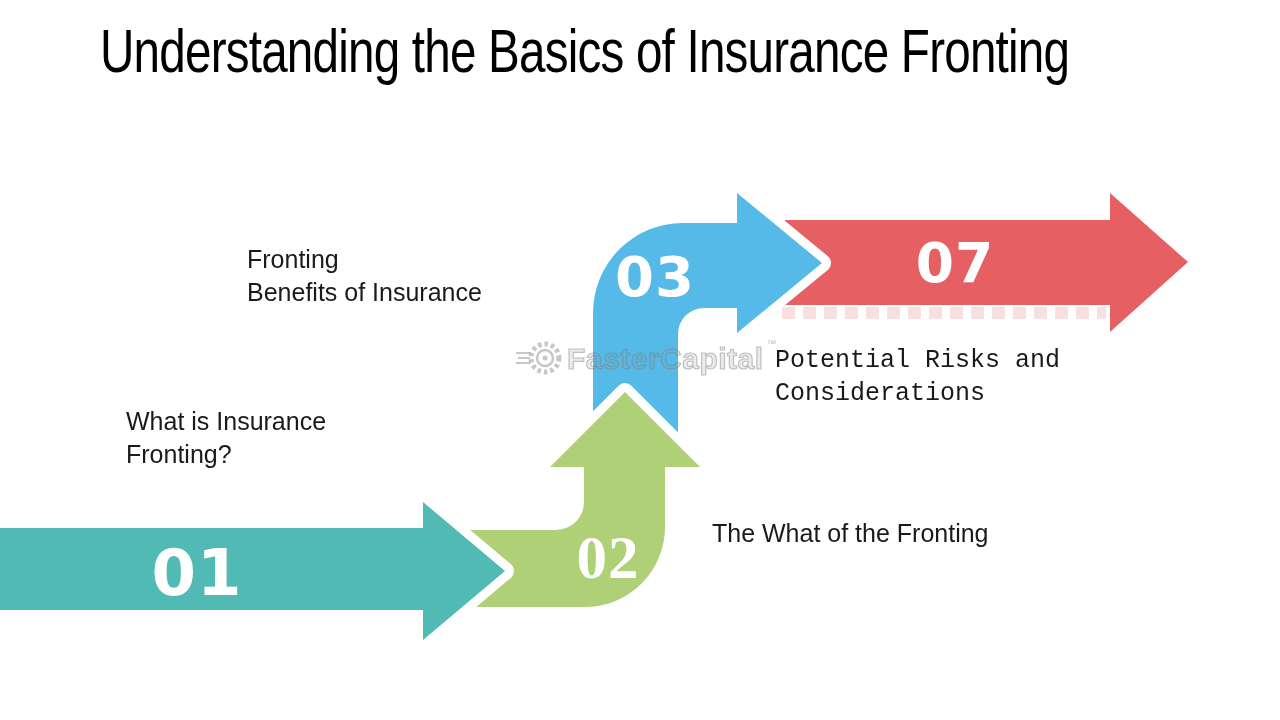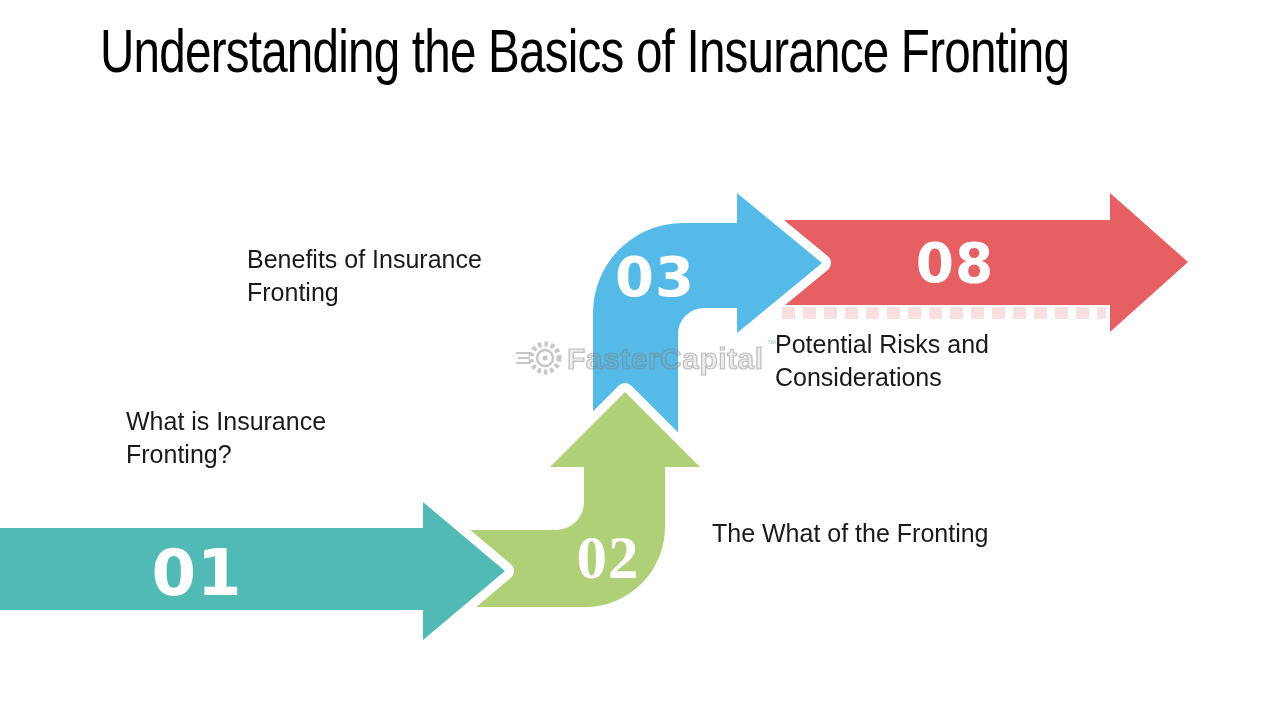--- a/index.html
+++ b/index.html
@@ -16,21 +16,21 @@
     transform:scaleX(0.78); transform-origin:left top;
   }
 
   .step-label {
     position:absolute; font-size:25px; line-height:33px; color:#1a1a1a;
   }
   .step-label span { display:block; }
   .lbl-1 { left:82px;  top:405px;margin-left:44px; }
   .lbl-2 { left:712px; top:517px; }
   .lbl-3 { left:247px; top:243px; }
-  .lbl-4 { left:775px; top:328px; }
+  .lbl-4 { left:775px; top:344px;font-family:Liberation Mono, monospace; }
 
   .step-number {
     position:absolute; transform:translate(-50%,-50%);
     font-family:"DejaVu Sans", sans-serif; font-weight:bold; color:#ffffff;
     letter-spacing:1px; white-space:nowrap;
   }
   .num-1 { left:197px; top:573px; font-size:64px; }
   .num-2 { left:608px; top:558px; font-size:61px;font-family:Liberation Serif, serif; }
   .num-3 { left:655px; top:276px; font-size:56px; }
   .num-4 { left:955px; top:263px; font-size:55px; }
@@ -74,32 +74,32 @@
   <div class="page-title">Understanding the Basics of Insurance Fronting</div>
 
   <div class="step-label lbl-1">
     <span>What is Insurance</span>
     <span>Fronting?</span>
   </div>
   <div class="step-label lbl-2">
     <span>The What of the Fronting</span>
   </div>
   <div class="step-label lbl-3">
+    <span>Fronting</span>
     <span>Benefits of Insurance</span>
-    <span>Fronting</span>
   </div>
   <div class="step-label lbl-4">
     <span>Potential Risks and</span>
     <span>Considerations</span>
   </div>
 
   <div class="step-number num-1">01</div>
   <div class="step-number num-2">02</div>
   <div class="step-number num-3">03</div>
-  <div class="step-number num-4">08</div>
+  <div class="step-number num-4">07</div>
 
   <div class="wm-strip"></div>
 
   <div class="watermark">
     <svg width="48" height="46" viewBox="0 0 48 46">
       <g stroke="rgba(130,130,130,0.45)" fill="none">
         <line x1="0" y1="17" x2="14" y2="17" stroke-width="2"></line>
         <line x1="2" y1="22" x2="14" y2="22" stroke-width="2"></line>
         <line x1="0" y1="27" x2="14" y2="27" stroke-width="2"></line>
         <circle cx="29" cy="22" r="14" stroke-width="5" stroke-dasharray="3.5 3"></circle>

